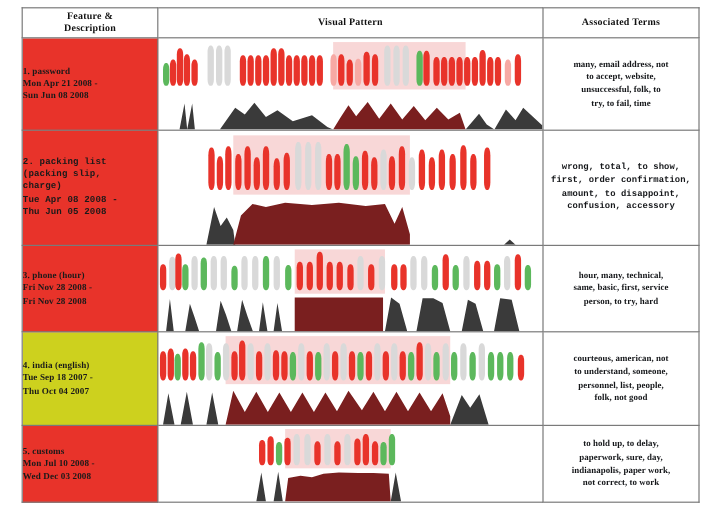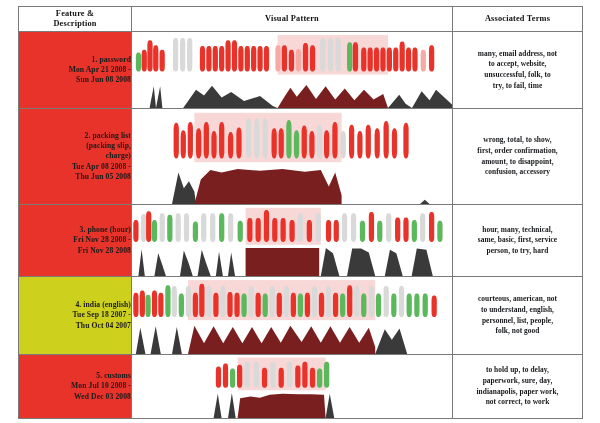--- a/index.html
+++ b/index.html
@@ -37,21 +37,21 @@
     height:25px;
     background:#ffffff;
     font-weight:bold;
     font-size:8.3px;
     color:#111;
     letter-spacing:0.2px;
     line-height:1.22;
     text-align:center;
   }
   td.feature{
-    text-align:right;
+    text-align:left;
     font-size:7.6px;
     line-height:1.32;
     color:#1a1a1a;
     padding:2px 4px;
     font-weight:bold;
     letter-spacing:0.1px;
   }
   td.feature.red{background:#e8332a;}
   td.feature.olive{background:#cdd11e;}
   td.terms{
@@ -69,21 +69,21 @@
     padding:0;
   }
   td.visual .viswrap{
     width:100%;
     height:100%;
     display:block;
     line-height:0;
   }
   td.visual svg{display:block;width:100%;height:100%;}
   .r1{height:77px;}
-  .r2{height:96px;}
+  .r2{height:96px;font-family:Liberation Mono, monospace;}
   .r3{height:72px;}
   .r4{height:78px;}
   .r5{height:64px;}
 </style>
 </head>
 <body>
 
 <div id="page">
 
   <table class="matrix">
@@ -334,21 +334,21 @@
                 <rect x="882.00" y="21.28" width="16.50" height="30.72" rx="6.93" fill="#5cb85c"></rect>
                 <rect x="908.00" y="21.28" width="16.50" height="30.72" rx="6.93" fill="#5cb85c"></rect>
                 <rect x="936.00" y="24.16" width="16.50" height="27.84" rx="6.93" fill="#e8332a"></rect>
                 <polygon points="0.00,100.00 12.00,100.00 26.00,65.96 42.00,100.00 58.00,100.00 74.00,64.12 90.00,100.00 125.00,100.00 140.00,65.04 156.00,100.00 175.00,100.00 760.00,100.00 790.00,67.80 812.00,81.60 836.00,66.88 860.00,100.00 1000.00,100.00 1000.00,100.00" fill="#3a3a3a"></polygon>
                 <polygon points="175.00,100.00 195.00,63.20 225.00,86.20 255.00,64.12 285.00,86.20 315.00,65.04 345.00,86.20 375.00,65.04 405.00,86.20 435.00,65.04 465.00,85.28 495.00,63.20 530.00,84.36 560.00,64.12 590.00,85.28 620.00,64.12 650.00,85.28 680.00,65.04 710.00,85.28 740.00,65.96 760.00,90.80 760.00,100.00 175.00,100.00" fill="#7a1f1f"></polygon>
               </svg>
             </span>
         </td>
         <td class="terms">
           <div>courteous, american, not</div>
-          <div>to understand, english,</div>
+          <div>to understand, someone,</div>
           <div>personnel, list, people,</div>
           <div>folk, not good</div>
         </td>
       </tr>
 
       <tr class="r5">
         <td class="feature red">
           <div>5. customs</div>
           <div>Mon Jul 10 2008 -</div>
           <div>Wed Dec 03 2008</div>

